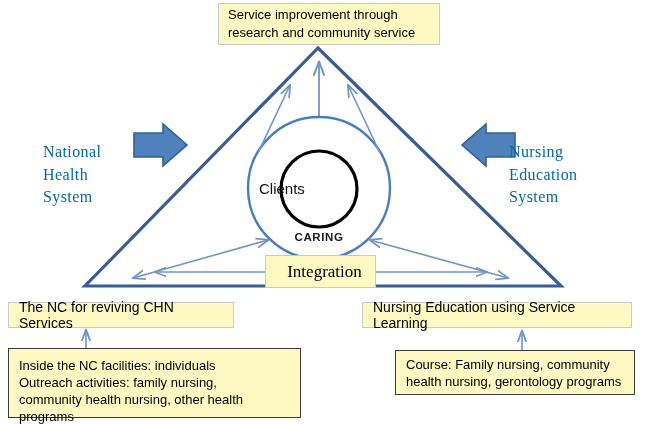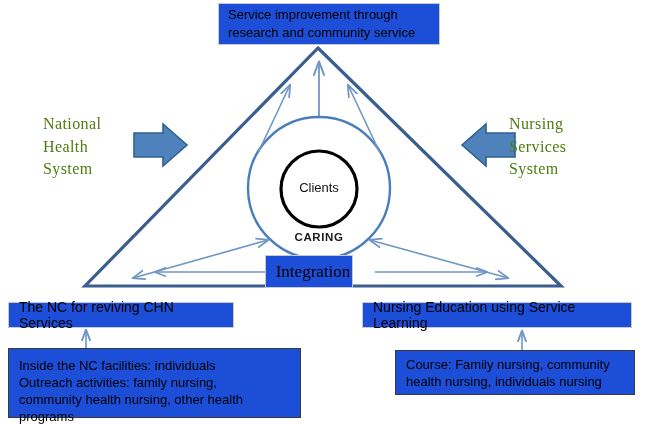--- a/index.html
+++ b/index.html
@@ -19,21 +19,21 @@
     position: absolute;
     left: 0;
     top: 0;
     width: 650px;
     height: 425px;
     pointer-events: none;
   }
   .box {
     position: absolute;
     box-sizing: border-box;
-    background: #1d4ed8;
+    background: #fef9c3;
     font-family: "Liberation Sans", sans-serif;
     color: #000000;
     display: flex;
     align-items: center;
   }
   .box-thin {
     border: 1px solid #c9c9c9;
   }
   .box-thick {
     border: 1px solid #3a3a3a;
@@ -41,40 +41,41 @@
   .box-serif {
     border: 1px solid #c9c9c9;
     font-family: "Liberation Serif", serif;
     justify-content: center;
   }
   .side-label {
     position: absolute;
     font-family: "Liberation Serif", serif;
     font-size: 16px;
     line-height: 1.42;
-    color: #4d7c0f;
+    color: #0369a1;
     letter-spacing: 0.4px;
     white-space: pre-line;
+    margin-top: 28px;
   }
   .circle-label {
     position: absolute;
     font-family: "Liberation Sans", sans-serif;
     font-weight: bold;
     font-size: 11.5px;
     letter-spacing: 0.6px;
     color: #1a1a1a;
     text-align: center;
     width: 160px;
   }
   .clients-label {
     position: absolute;
     font-family: "Liberation Sans", sans-serif;
-    font-size: 13px;
+    font-size: 15px;
     color: #111111;
-    text-align: center;
+    text-align: left;
     width: 120px;
   }
   .txt-sm {
     font-size: 13px;
     line-height: 1.32;
     white-space: pre-line;
   }
   .txt-md {
     font-size: 14px;
   }
@@ -132,45 +133,45 @@
   <div class="box box-thin txt-sm" style="left:218px; top:3px; width:222px; height:42px; padding:4px 9px; line-height:1.42;">
     <span>Service improvement through
 research and community service</span>
   </div>
 
   <div class="side-label" style="left:43px; top:113px;">National
 Health
 System</div>
 
   <div class="side-label" style="left:509px; top:113px;">Nursing
-Services
+Education
 System</div>
 
 
   <div class="clients-label" style="left:259px; top:180px;">Clients</div>
 
   <div class="circle-label" style="left:239px; top:231px;">CARING</div>
 
-  <div class="box box-serif txt-serif-lg" style="left:265px; top:255px; width:88px; height:33px;padding-left:8px;">
+  <div class="box box-serif txt-serif-lg" style="left:265px; top:255px; width:111px; height:33px;padding-left:8px;">
     <span>Integration</span>
   </div>
 
   <div class="box box-thin txt-md" style="left:8px; top:302px; width:226px; height:26px; padding:4px 10px;">
     <span>The NC for reviving CHN Services</span>
   </div>
 
   <div class="box box-thick txt-sm" style="left:8px; top:348px; width:293px; height:70px; padding:8px 10px; align-items:flex-start;">
     <span>Inside the NC facilities: individuals
 Outreach activities: family nursing,
 community health nursing, other health
 programs</span>
   </div>
 
   <div class="box box-thin txt-md" style="left:362px; top:302px; width:270px; height:26px; padding:12px 10px;">
     <span>Nursing Education using Service Learning</span>
   </div>
 
   <div class="box box-thick txt-sm" style="left:395px; top:350px; width:240px; height:45px; padding:5px 10px; align-items:flex-start;">
     <span>Course: Family nursing, community
-health nursing, individuals nursing</span>
+health nursing, gerontology programs</span>
   </div>
 
 </div>
 
 </body></html>

